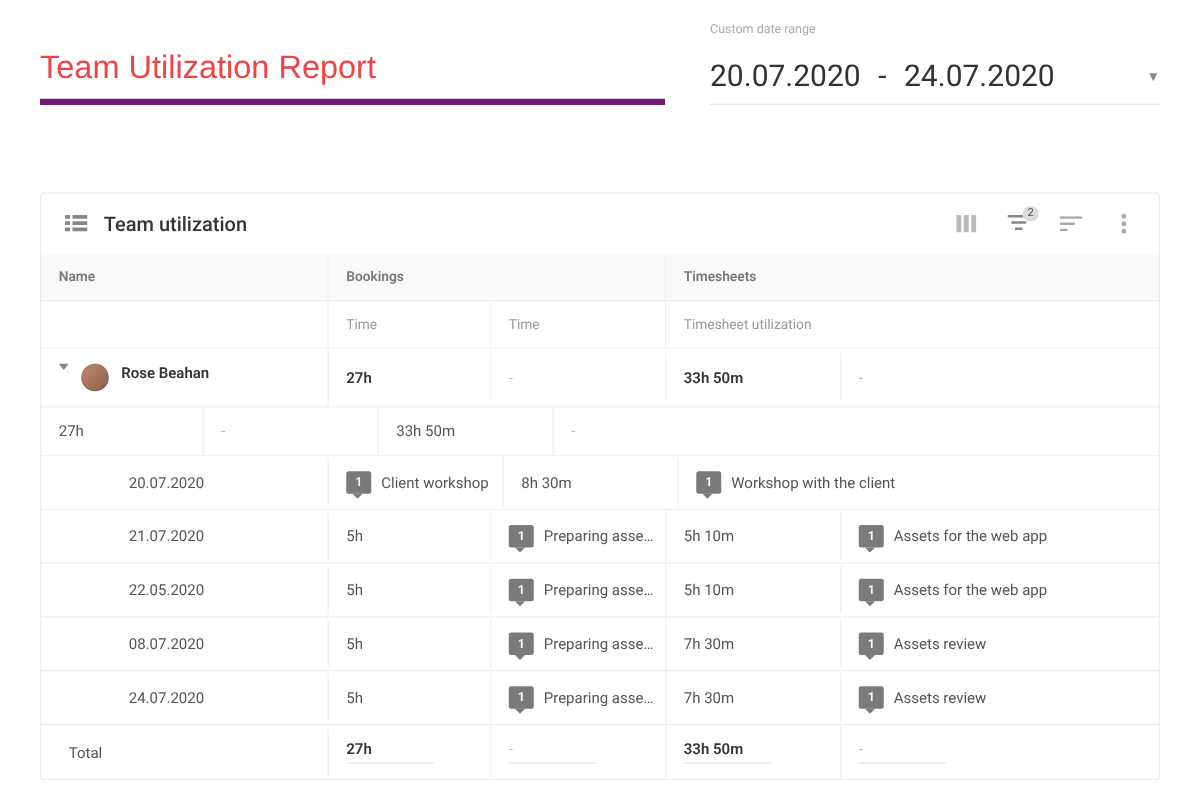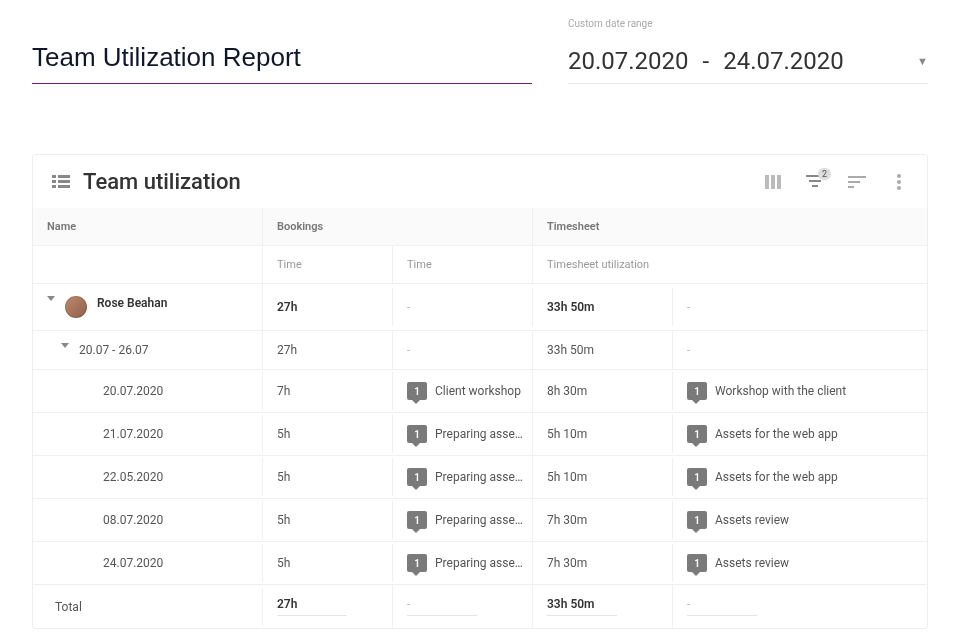--- a/index.html
+++ b/index.html
@@ -13,23 +13,23 @@
 }
 .header-row {
   display: flex;
   justify-content: space-between;
   align-items: flex-end;
   padding: 18px 32px 0 32px;
 }
 .title-input {
   font-size: 26px;
   font-weight: 400;
-  color: #0f172a;
+  color: #ef4444;
   border: none;
-  border-bottom: 1px solid #701a75;
+  border-bottom: 5px solid #701a75;
   padding: 6px 0 10px 0;
   width: 500px;
   background: transparent;
 }
 .date-wrap { width: 360px; }
 .date-label { font-size: 10px; color: #aaa; margin-bottom: 14px; }
 .date-picker {
   display: flex;
   align-items: center;
   border-bottom: 1px solid #e6e6e6;
@@ -44,21 +44,21 @@
   margin: 70px 32px 0 32px;
   border: 1px solid #eee;
   border-radius: 3px;
   background: #fff;
 }
 .card-header {
   display: flex;
   align-items: center;
   padding: 14px 18px;
 }
-.card-title { font-size: 22px; font-weight: 500; color: #333; margin-left: 12px; }
+.card-title { font-size: 16px; font-weight: 500; color: #333; margin-left: 12px; }
 .card-actions { margin-left: auto; display: flex; align-items: center; gap: 22px; }
 .icon-btn { width: 20px; height: 20px; display: flex; align-items: center; justify-content: center; cursor: pointer; position: relative; color: #888; }
 .badge-count {
   position: absolute; top: -4px; right: -6px;
   background: #ddd; color: #555; border-radius: 8px;
   font-size: 9px; padding: 1px 4px; min-width: 12px; text-align: center;
 }
 .icon-btn svg { display: block; }
 .thead1, .thead2 { display: flex; width: 100%; }
 .th {
@@ -203,21 +203,21 @@
               <circle cx="2" cy="14" r="2"></circle>
             </g>
           </svg>
       </span>
     </div>
   </div>
 
   <div class="thead1">
     <div class="th col-name border-r">Name</div>
     <div class="th border-r" style="width:270px">Bookings</div>
-    <div class="th" style="flex:1">Timesheet</div>
+    <div class="th" style="flex:1">Timesheets</div>
   </div>
 
   <div class="thead1">
     <div class="th th-sub col-name border-r"></div>
     <div class="th th-sub col-bt border-r">Time</div>
     <div class="th th-sub col-tt border-r">Time</div>
     <div class="th th-sub col-td">Timesheet utilization</div>
   </div>
 
   <div class="row">
@@ -230,40 +230,35 @@
     <div class="cell c-bd border-r">
         <span class="dash">-</span>
       </div>
     <div class="cell c-tt border-r bold">33h 50m</div>
     <div class="cell c-td">
         <span class="dash">-</span>
       </div>
   </div>
 
   <div class="row">
-    <div class="cell c-name border-r indent-1">
-      <span class="caret"></span>
-      <span>20.07 - 26.07</span>
-    </div>
     <div class="cell c-bt border-r">27h</div>
     <div class="cell c-bd border-r">
         <span class="dash">-</span>
       </div>
     <div class="cell c-tt border-r">33h 50m</div>
     <div class="cell c-td">
         <span class="dash">-</span>
       </div>
   </div>
 
   <div id="day-rows">
       <div class="row">
         <div class="cell c-name border-r indent-2">
           <span>20.07.2020</span>
         </div>
-        <div class="cell c-bt border-r">7h</div>
         <div class="cell c-bd border-r">
           <div class="desc-chip">
             <span class="chip-icon">1</span>
             <span class="desc-text">Client workshop</span>
           </div>
         </div>
         <div class="cell c-tt border-r">8h 30m</div>
         <div class="cell c-td">
           <div class="desc-chip">
             <span class="chip-icon">1</span>

